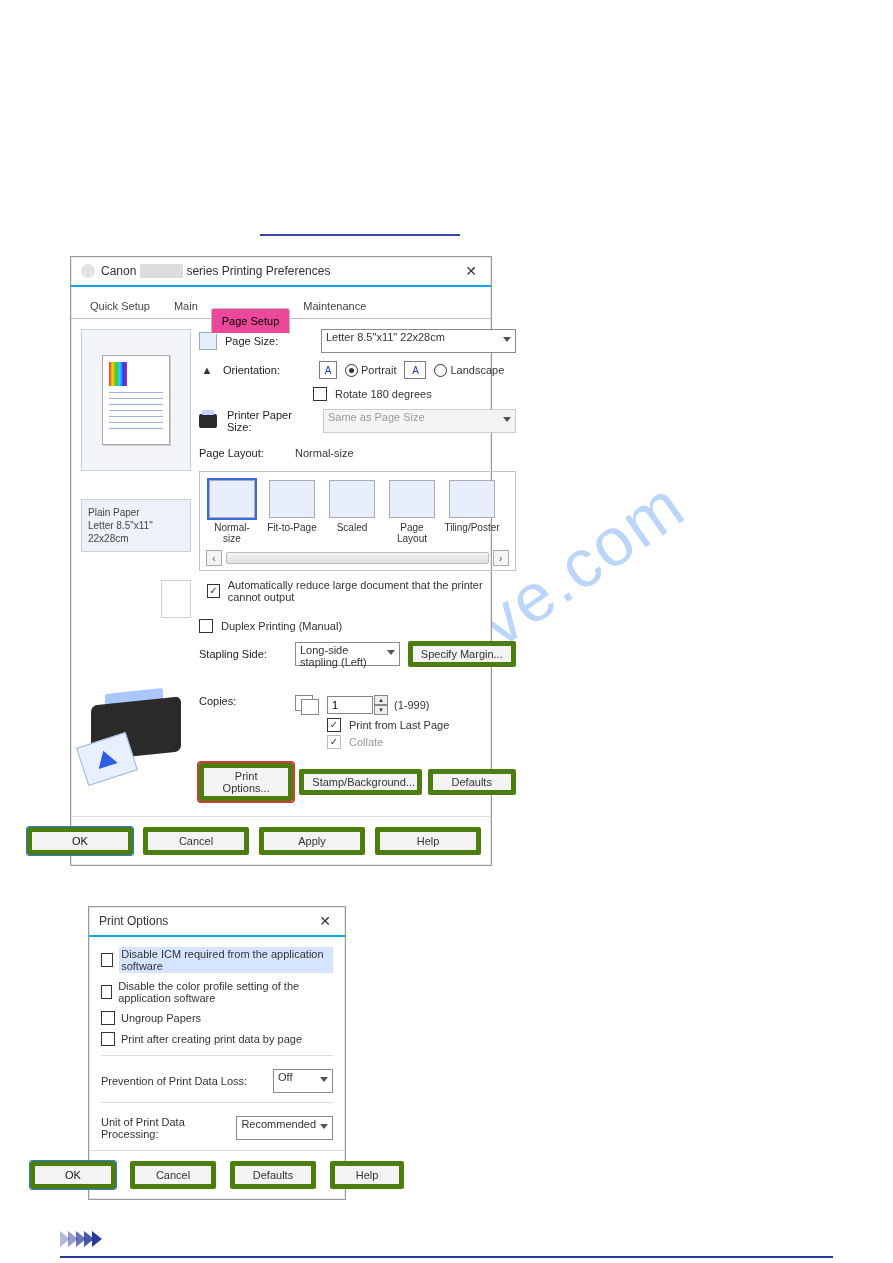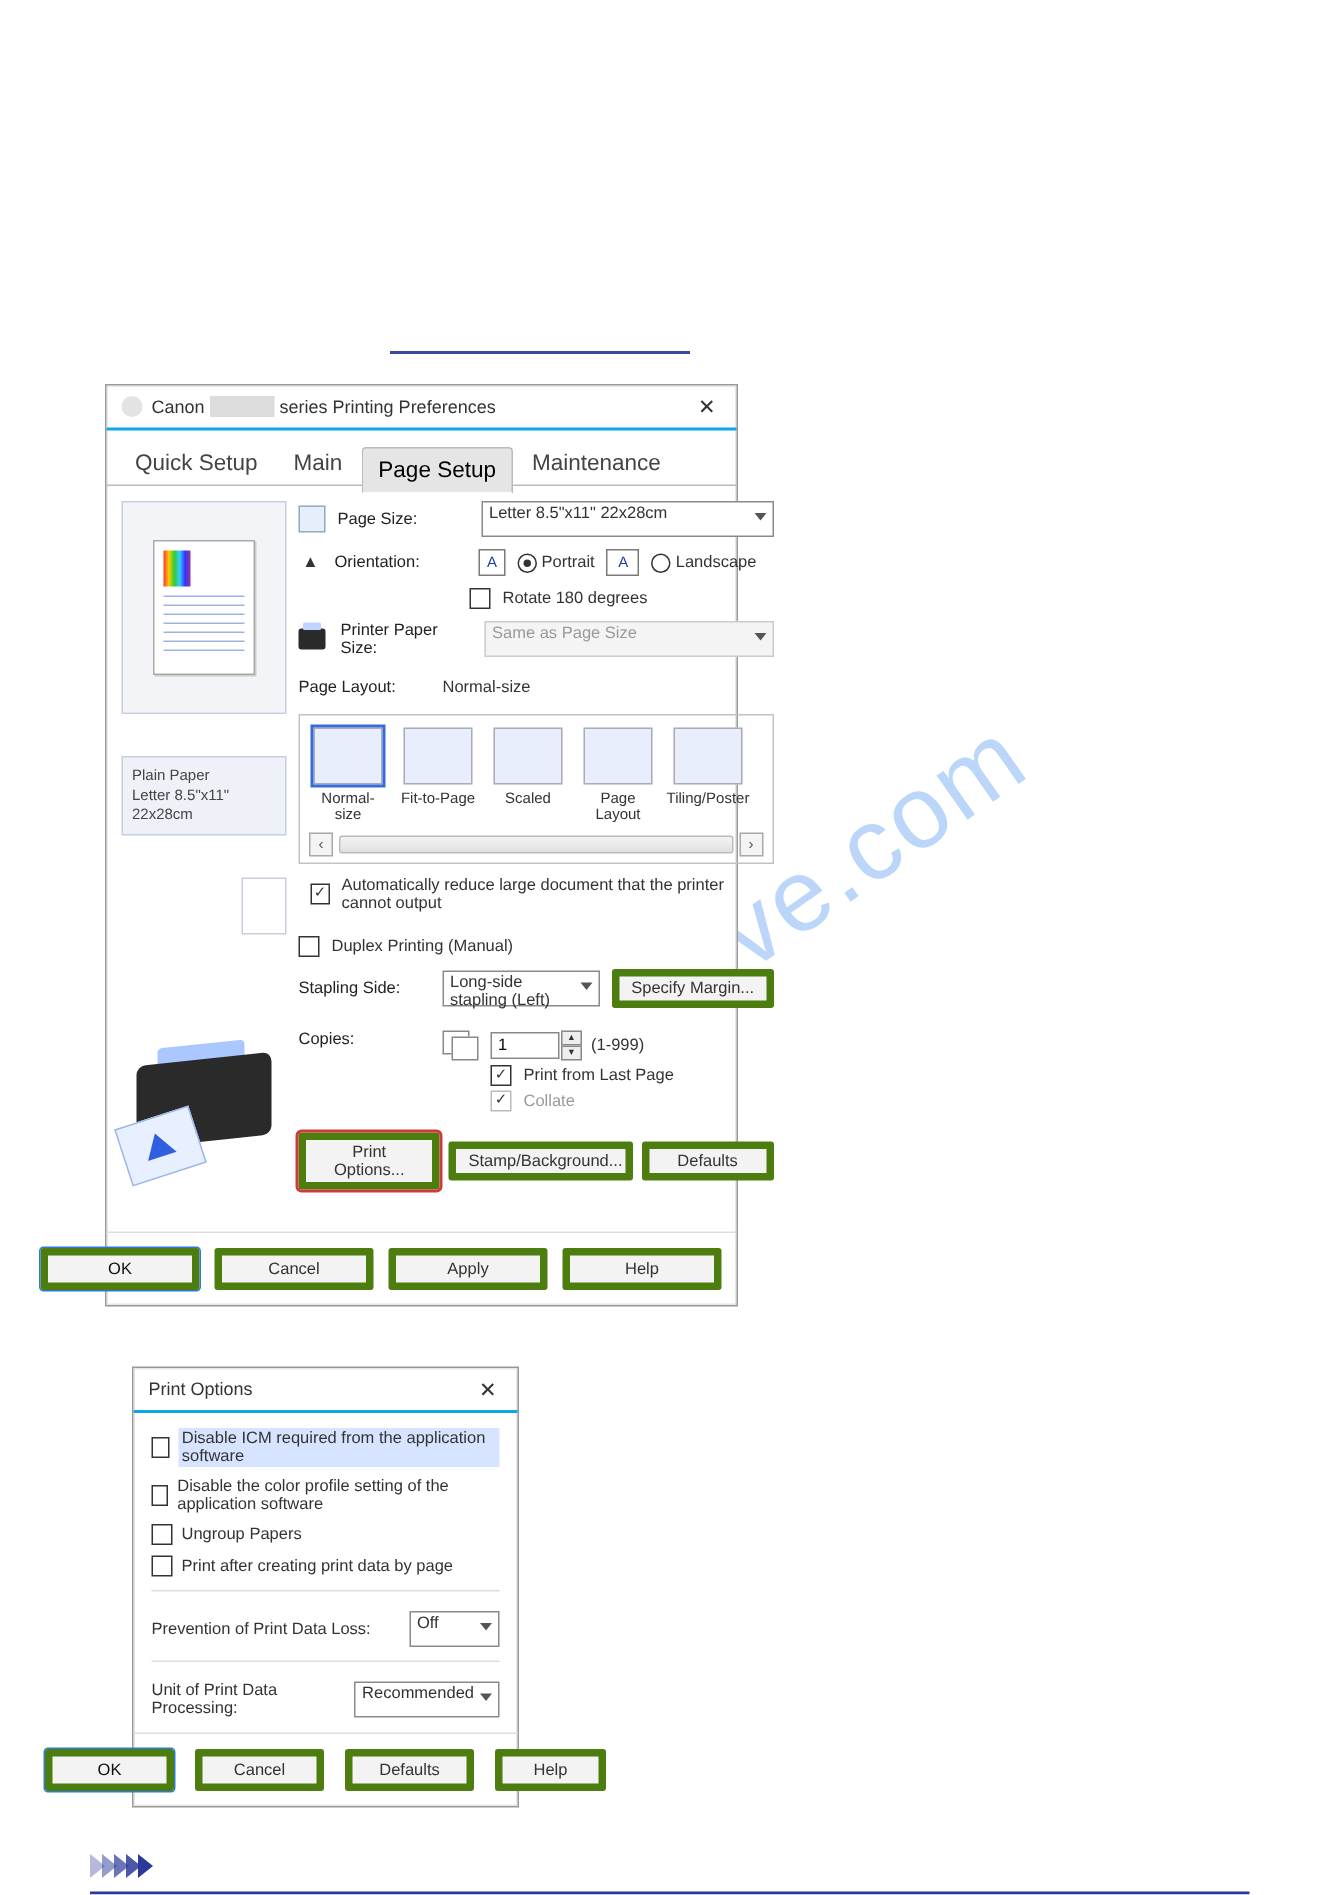--- a/index.html
+++ b/index.html
@@ -3,23 +3,23 @@
 <meta charset="utf-8">
 <style>
 html,body{margin:0;padding:0;font-family:Arial,Helvetica,sans-serif;font-size:12px;color:#333;background:#fff}
 .page{width:893px;height:1263px;position:relative;margin:0 auto;background:#fff;box-sizing:border-box;padding:30px 60px}
 .gap1{height:200px}
 .hr-line{border-bottom:2px solid #3b4a9e;width:200px;margin:4px 0 20px 200px}
 .watermark{position:absolute;left:50%;top:52%;transform:translate(-50%,-50%) rotate(-35deg);font-size:68px;color:#6aa5f2;opacity:.45;letter-spacing:2px;pointer-events:none;white-space:nowrap}
 .win{border:1px solid #999;background:#fff;box-shadow:0 0 0 1px #e6e6e6 inset;position:relative}
 .titlebar{display:flex;align-items:center;padding:6px 10px;border-bottom:2px solid #0ea5e9;font-size:12px;color:#333}
 .titlebar .close{margin-left:auto;font-size:14px;color:#333;padding:0 4px}
-.tabs{display:flex;gap:2px;padding:6px 8px 0 8px;font-size:15px;color:#444}
+.tabs{display:flex;gap:2px;padding:6px 8px 0 8px;font-size:11px;color:#444}
 .tab{padding:6px 10px;border:1px solid transparent;border-radius:3px 3px 0 0}
-.tab.active{border-color:#bbb;border-bottom-color:#fff;background:#e5e5e5;position:relative;top:5px;color:#000}
+.tab.active{border-color:#bbb;border-bottom-color:#fff;background:#ec4899;position:relative;top:15px;color:#000}
 .body{border-top:1px solid #bbb;margin-top:-1px;padding:10px;display:flex;gap:8px}
 .leftpane{width:120px;display:flex;flex-direction:column;gap:28px}
 .preview{height:140px;border:1px solid #c8d0e0;background:#f2f4f8;display:flex;align-items:center;justify-content:center}
 .sheet{width:66px;height:88px;background:#fff;border:1px solid #aaa;box-shadow:1px 1px 0 #ccc;position:relative;overflow:hidden}
 .rb{position:absolute;left:6px;top:6px;width:18px;height:24px;background:linear-gradient(90deg,#f33,#fc0,#3c3,#3cf,#33f,#939)}
 .sheet .lines{position:absolute;left:6px;top:36px;right:6px}
 .sheet .lines div{height:1px;background:#9fb3e2;margin-bottom:5px}
 .paperlbl{border:1px solid #c8d0e0;background:#eef1f7;padding:6px;font-size:10px;color:#444;line-height:1.3}
 .tray{height:160px;display:flex;align-items:center;justify-content:center;border:0}
 .printer3d{width:110px;height:110px;position:relative}
@@ -191,21 +191,21 @@
       </div>
       <div class="row" style="margin-top:8px">
         <span class="chk"></span>
         <span>Duplex Printing (Manual)</span>
       </div>
       <div class="row">
         <label class="fld">Stapling Side:</label>
         <div class="select" style="max-width:120px">Long-side stapling (Left)</div>
         <div class="btn small">Specify Margin...</div>
       </div>
-      <div class="row" style="margin-top:7px;align-items:flex-start">
+      <div class="row" style="margin-top:20px;align-items:flex-start">
         <label class="fld">Copies:</label>
         <div class="copies-ico">
               <div class="d d1"></div>
               <div class="d d2"></div>
             </div>
         <div style="display:flex;flex-direction:column;gap:3px">
           <div style="display:flex;align-items:center;gap:6px">
             <span class="spinner">
                   <input value="1" style="">
                   <span class="sp">

